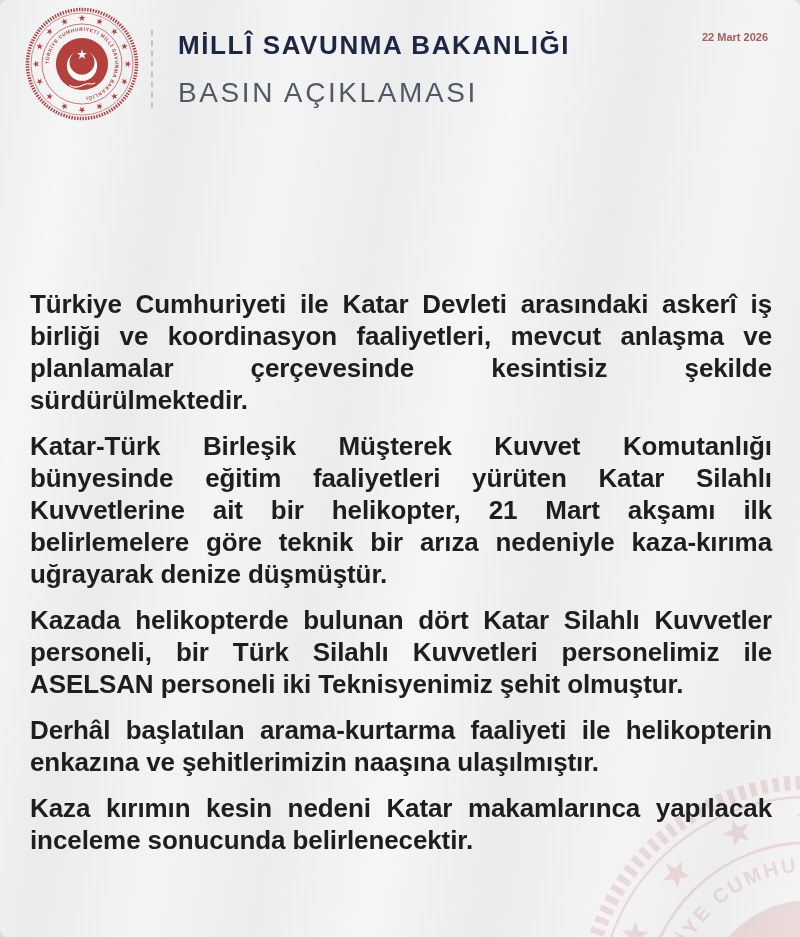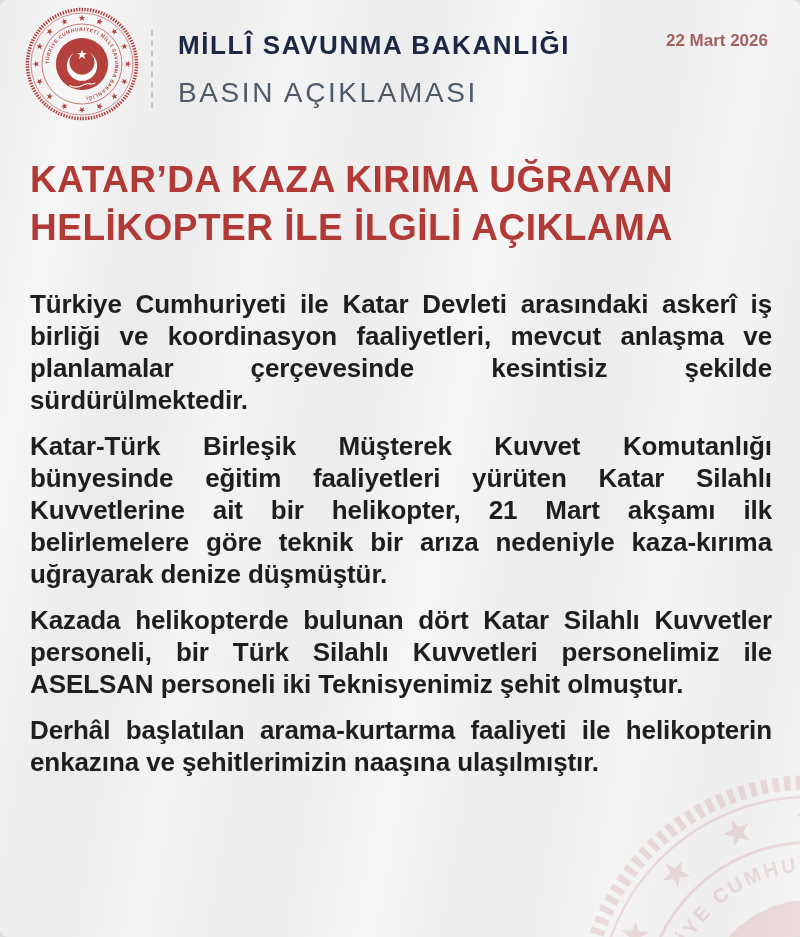--- a/index.html
+++ b/index.html
@@ -32,21 +32,21 @@
   .ministry {
     font-size:26px; font-weight:600; letter-spacing:1.6px;
     color:var(--navy,#1c2745); white-space:nowrap;
   }
   .subtitle {
     margin-top:16px; font-size:28px; font-weight:400; letter-spacing:2.6px;
     color:var(--subtitle_gray,#4e5a68); white-space:nowrap;
   }
   .date {
     position:absolute; right:32px; top:31px;
-    font-size:17px; font-weight:600; color:var(--date_red,#a4605e);
+    font-size:11px; font-weight:600; color:var(--date_red,#a4605e);
   }
 
   
   .headline {
     position:absolute; left:30px; top:156px; width:742px; margin:0;
     font-size:37px; line-height:48px; font-weight:800; letter-spacing:.5px;
     color:var(--title_red,#b23a36);
   }
 
   
@@ -113,25 +113,22 @@
       <use href="#emblem"></use>
     </svg>
     <div class="header-divider"></div>
     <div class="header-text">
       <div class="ministry">MİLLÎ SAVUNMA BAKANLIĞI</div>
       <div class="subtitle">BASIN AÇIKLAMASI</div>
     </div>
     <div class="date">22 Mart 2026</div>
   </header>
 
-  <h1 class="headline">
-    <span>KATAR’DA KAZA KIRIMA UĞRAYAN</span><br>
-    <span>HELİKOPTER İLE İLGİLİ AÇIKLAMA</span>
-  </h1>
 
   <main class="bodytext">
     <p>Türkiye Cumhuriyeti ile Katar Devleti arasındaki askerî iş birliği ve koordinasyon faaliyetleri, mevcut anlaşma ve planlamalar çerçevesinde kesintisiz şekilde sürdürülmektedir.</p>
     <p>Katar-Türk Birleşik Müşterek Kuvvet Komutanlığı bünyesinde eğitim faaliyetleri yürüten Katar Silahlı Kuvvetlerine ait bir helikopter, 21 Mart akşamı ilk belirlemelere göre teknik bir arıza nedeniyle kaza-kırıma uğrayarak denize düşmüştür.</p>
     <p>Kazada helikopterde bulunan dört Katar Silahlı Kuvvetler personeli, bir Türk Silahlı Kuvvetleri personelimiz ile ASELSAN personeli iki Teknisyenimiz şehit olmuştur.</p>
     <p>Derhâl başlatılan arama-kurtarma faaliyeti ile helikopterin enkazına ve şehitlerimizin naaşına ulaşılmıştır.</p>
+    <p>Kaza kırımın kesin nedeni Katar makamlarınca yapılacak inceleme sonucunda belirlenecektir.</p>
   </main>
 
 </div>
 
 </body></html>

